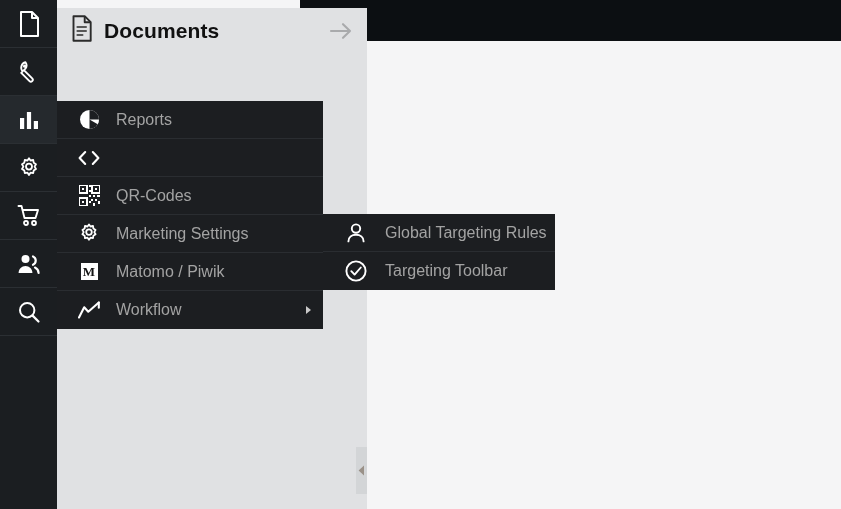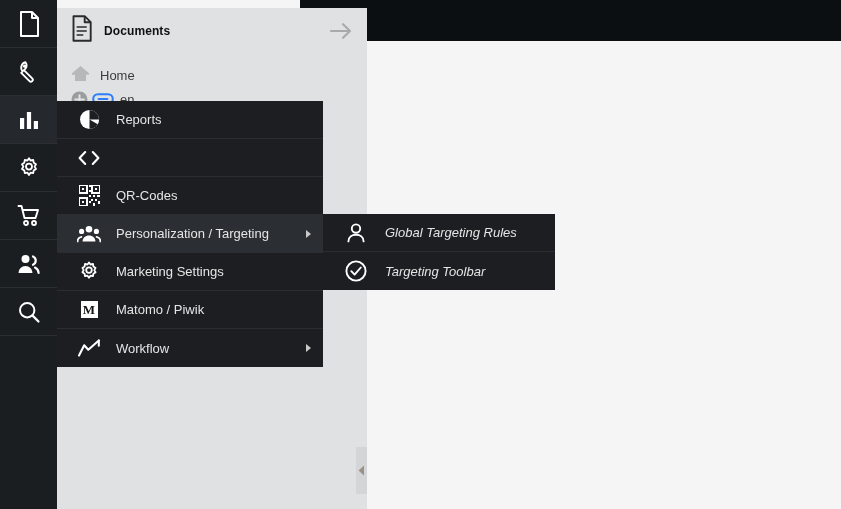--- a/index.html
+++ b/index.html
@@ -33,21 +33,21 @@
     width: 310px; height: 501px;
     background: #e0e1e3;
   }
   .panel-header {
     position: absolute; left: 0; top: 0;
     width: 310px; height: 45px;
     display: flex; align-items: center;
     padding: 0 14px 0 14px;
   }
   .doc-title {
-    font-size: 12px; font-weight: bold; color: #111;
+    font-size: 21px; font-weight: bold; color: #111;
     margin-left: 11px; letter-spacing: .1px;
   }
   .header-arrow {
     margin-left: auto; display: flex; align-items: center;
     cursor: pointer;
   }
 
   .tree { position: absolute; left: 0; top: 55px; width: 310px; }
   .tree-row {
     display: flex; align-items: center;
@@ -101,40 +101,40 @@
     cursor: pointer;
     padding-left: 19px;
   }
   .menu-item:last-child { border-bottom: none; }
   .menu-item.hl { background: #2b2e32; }
   .menu-ico {
     width: 26px; display: flex; align-items: center; justify-content: center;
     flex: 0 0 26px;
   }
   .menu-label {
-    font-size: 13px; color: #e5e5e5; margin-left: 14px;
+    font-size: 16px; color: #a3a3a3; margin-left: 14px;
     white-space: nowrap;
   }
   .caret {
     position: absolute; right: 12px; top: 50%;
     transform: translateY(-50%);
     width: 0; height: 0;
     border-left: 5px solid #c9c9c9;
     border-top: 4.5px solid transparent;
     border-bottom: 4.5px solid transparent;
   }
 
   
   .submenu {
     position: absolute; left: 323px; top: 214px;
     width: 232px;
     background: #1c1e21;
     z-index: 20;
   }
-  .submenu .menu-item { padding-left: 20px; height: 38px; font-style: italic; }
+  .submenu .menu-item { padding-left: 20px; height: 38px; }
   .submenu .menu-label { margin-left: 16px; }
 
   .mat-box {
     width: 17px; height: 17px; background: #fff;
     color: #141414; font-size: 13px; font-weight: bold;
     display: flex; align-items: center; justify-content: center;
     font-family: "Liberation Serif", serif;
   }
 </style>
 </head>
@@ -228,45 +228,20 @@
           </svg>
       </span>
       <span class="doc-title">Documents</span>
       <span class="header-arrow">
         <svg width="24" height="20" viewBox="0 0 24 20">
             <path d="M2 10h19M14 3.2L21 10l-7 6.8" fill="none" stroke="#a9aaac" stroke-width="2.1" stroke-linecap="round" stroke-linejoin="round"></path>
           </svg>
       </span>
     </div>
 
-    <div class="tree">
-      <div class="tree-row">
-        <span>
-          <svg width="19" height="17" viewBox="0 0 19 17">
-              <path d="M1 8.3L9.5 1 18 8.3v1.4h-3V16H4V9.7H1z" fill="#b6b8ba"></path>
-            </svg>
-        </span>
-        <span class="tree-label">Home</span>
-      </div>
-      <div class="tree-row">
-        <span class="tree-plus">
-          <svg width="17" height="17" viewBox="0 0 17 17">
-              <circle cx="8.5" cy="8.5" r="8" fill="#9a9c9e"></circle>
-              <path d="M8.5 4.2v8.6M4.2 8.5h8.6" stroke="#e0e1e3" stroke-width="2" stroke-linecap="round"></path>
-            </svg>
-        </span>
-        <span class="link-ico">
-          <svg width="22" height="16" viewBox="0 0 22 16">
-              <rect x="1.2" y="3.2" width="19.6" height="9.6" rx="4.8" fill="none" stroke="#2d7ff9" stroke-width="2.1"></rect>
-              <path d="M6.6 8h8.8" stroke="#2d7ff9" stroke-width="2.1" stroke-linecap="round"></path>
-            </svg>
-        </span>
-        <span class="tree-label lang">en</span>
-      </div>
-    </div>
   </div>
 
   <div class="collapse-handle">
     <span>
       <svg width="7" height="11" viewBox="0 0 7 11">
           <path d="M6 0.5L0.6 5.5 6 10.5z" fill="#9a9188"></path>
         </svg>
     </span>
   </div>
 
@@ -308,33 +283,20 @@
           <rect x="12" y="14" width="2" height="2" fill="#fff"></rect>
           <rect x="16" y="14" width="2" height="2" fill="#fff"></rect>
           <rect x="19" y="16" width="2" height="3" fill="#fff"></rect>
           <rect x="14" y="18" width="2" height="3" fill="#fff"></rect>
           <rect x="10" y="16" width="2" height="2" fill="#fff"></rect>
         </svg>
       </span>
       <span class="menu-label">QR-Codes</span>
     </div>
 
-    <div class="menu-item hl">
-      <span class="menu-ico">
-        <svg width="24" height="18" viewBox="0 0 24 18">
-            <circle cx="12" cy="4.3" r="3.3" fill="#fff"></circle>
-            <circle cx="4.6" cy="6.4" r="2.6" fill="#fff"></circle>
-            <circle cx="19.4" cy="6.4" r="2.6" fill="#fff"></circle>
-            <path d="M5.6 16.4c0-3.6 2.9-5.9 6.4-5.9s6.4 2.3 6.4 5.9z" fill="#fff"></path>
-            <path d="M0.6 16.4c0-2.4 1.5-4.2 3.8-4.6M23.4 16.4c0-2.4-1.5-4.2-3.8-4.6" fill="none" stroke="#fff" stroke-width="1.8" stroke-linecap="round"></path>
-          </svg>
-      </span>
-      <span class="menu-label">Personalization / Targeting</span>
-      <span class="caret"></span>
-    </div>
 
 
 
     <div class="menu-item">
       <span class="menu-ico">
         <svg width="22" height="22" viewBox="0 0 22 22">
             <path d="M11 1.4l1.5 2.1 2.5-.5.4 2.5 2.2 1.4-1.3 2.2 1.3 2.2-2.2 1.4-.4 2.5-2.5-.5L11 16.8l-1.5-2.1-2.5.5-.4-2.5-2.2-1.4 1.3-2.2L4.4 6.9l2.2-1.4.4-2.5 2.5.5z" fill="none" stroke="#fff" stroke-width="1.8" stroke-linejoin="round"></path>
             <circle cx="11" cy="9.1" r="2.8" fill="none" stroke="#fff" stroke-width="1.8"></circle>
           </svg>
       </span>

